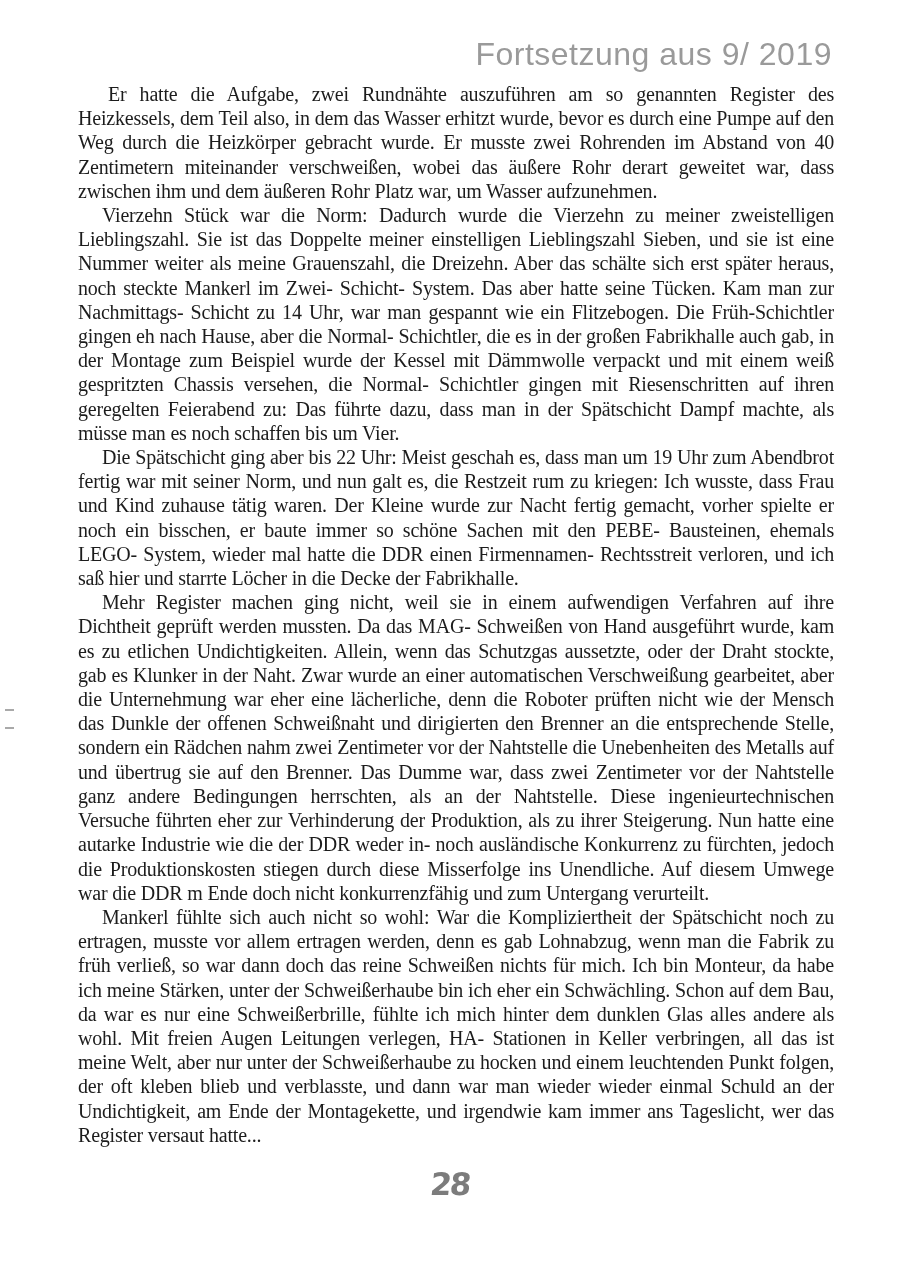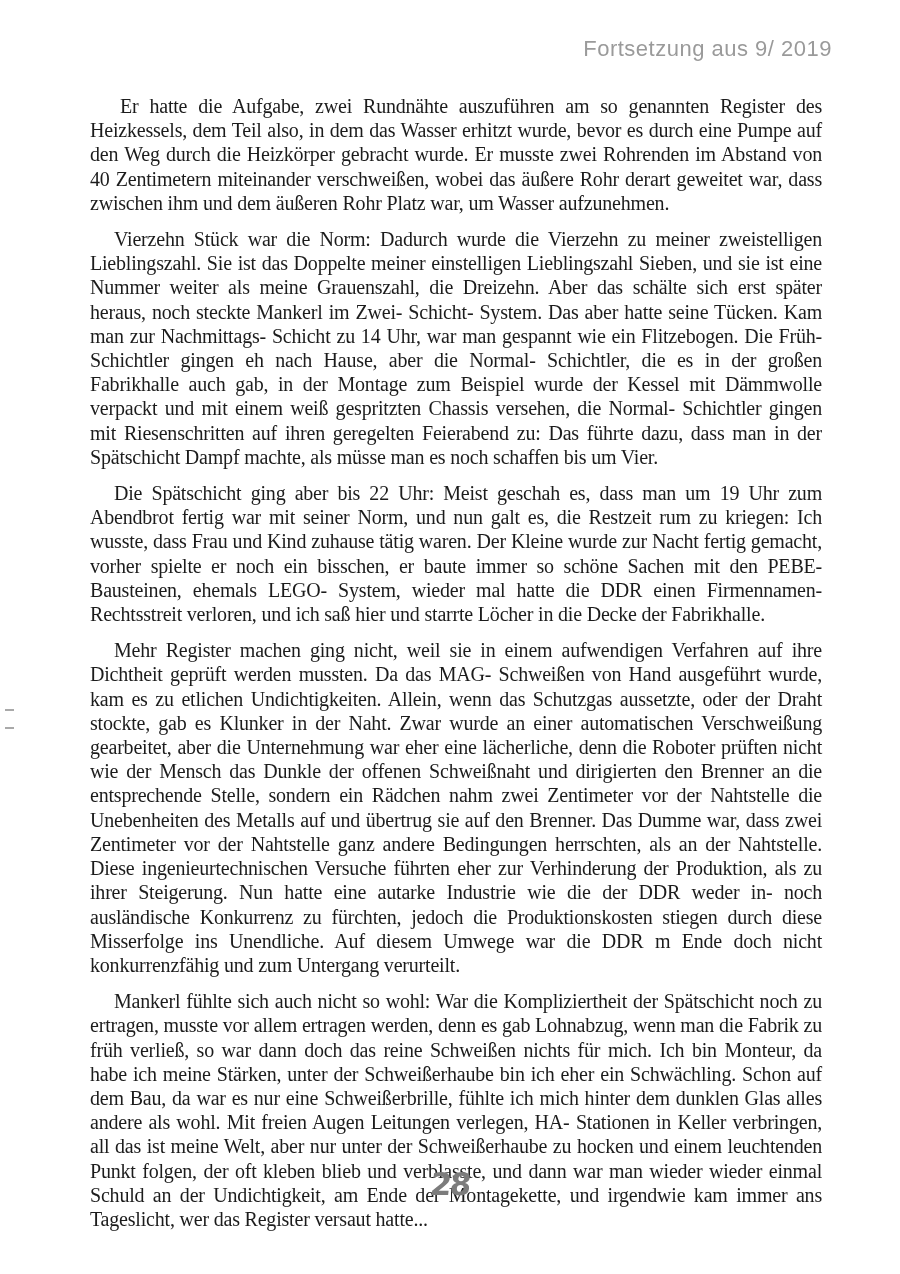--- a/index.html
+++ b/index.html
@@ -13,38 +13,38 @@
     height: 1274px;
     background: #ffffff;
     overflow: hidden;
     font-family: "Liberation Serif", serif;
   }
   .continuation-header {
     position: absolute;
     top: 36px;
     right: 68px;
     font-family: "Liberation Sans", sans-serif;
-    font-size: 22px;
+    font-size: 32px;
     letter-spacing: 0.5px;
     color: #9a9a9a;
     white-space: nowrap;
   }
   .body-text {
     position: absolute;
     top: 82px;
     left: 78px;
     width: 756px;
     color: #1c1c1c;
     font-size: 20px;
     line-height: 24.2px;
     text-align: justify;
     letter-spacing: -0.2px;
   }
   .body-text p {
-    margin: 12px;
+    margin: 0;
     padding: 0;
     text-indent: 24px;
   }
   .body-text p.first {
     text-indent: 30px;
   }
   .margin-marks {
     position: absolute;
     left: 5px;
     top: 709px;

